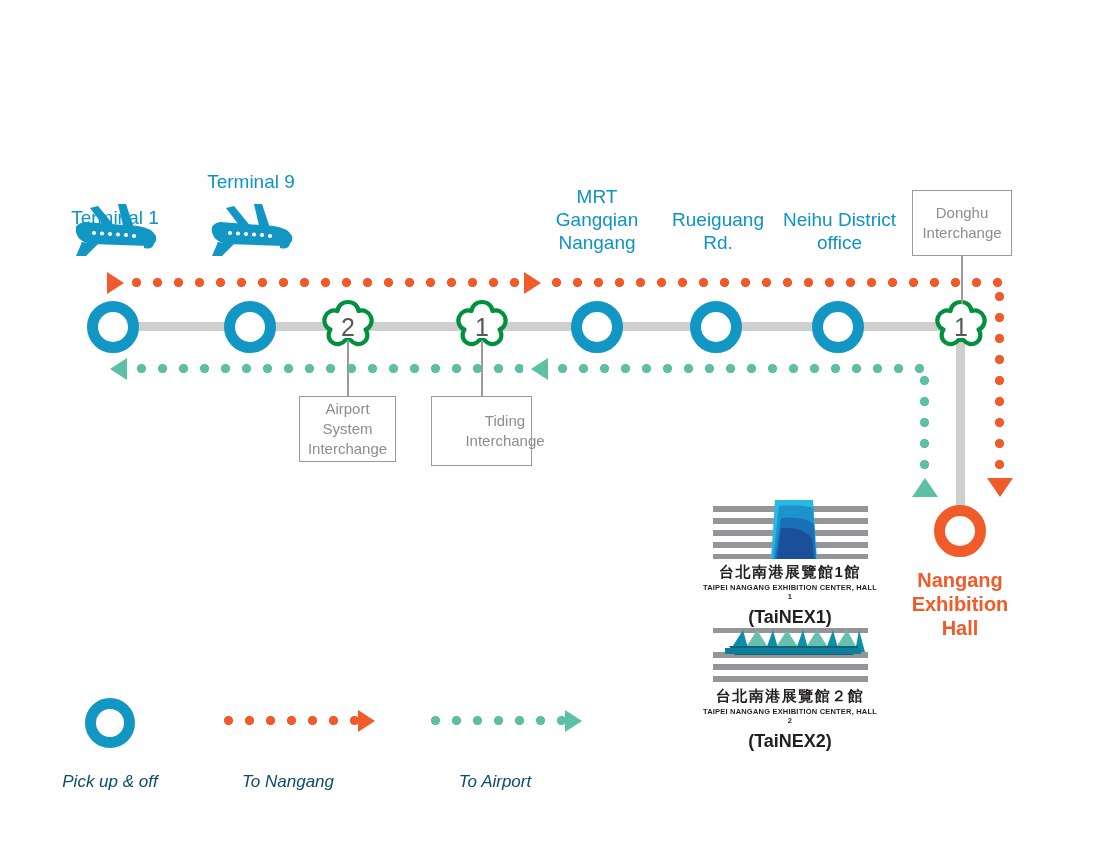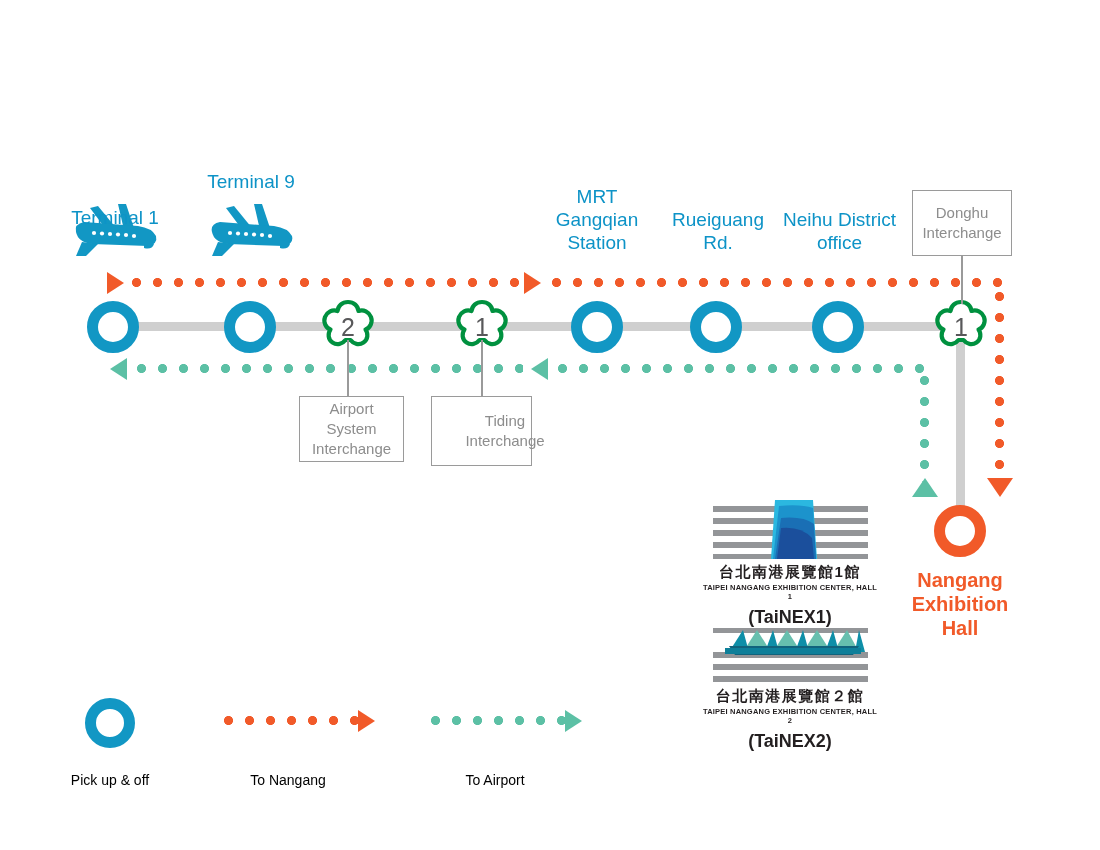--- a/index.html
+++ b/index.html
@@ -86,21 +86,21 @@
   .logo-en{
     text-align:center;color:#231f20;font-size:7.5px;font-weight:bold;
     letter-spacing:.2px;margin-top:1px;
   }
   .logo-ab{
     text-align:center;color:#231f20;font-size:18px;font-weight:bold;margin-top:6px;
   }
 
   
   .legend-text{
-    position:absolute;color:#000000;font-size:14px;text-align:center;width:220px;
+    position:absolute;color:#0c4a6e;font-size:17px;text-align:center;width:220px;font-style:italic;
   }
 </style>
 </head>
 <body>
 
 <div class="canvas">
 
   <div class="road-h" style="left:108px;top:322px;width:252px;"></div>
   <div class="road-h" style="left:340px;top:322px;width:160px;"></div>
   <div class="road-h" style="left:478px;top:322px;width:485px;"></div>
@@ -156,21 +156,21 @@
         <circle cx="54" cy="33" r="2.1"></circle>
           <circle cx="62" cy="34" r="2.1"></circle>
       </g>
     </svg>
   </div>
 
   <div class="stn-label" style="left:45px;top:170px;width:140px;margin-top:36px;">Terminal 1</div>
   <div class="stn-label" style="left:181px;top:170px;width:140px;">Terminal 9</div>
   <div class="stn-label" style="left:527px;top:185px;width:140px;">MRT
 Gangqian
-Station</div>
+Nangang</div>
   <div class="stn-label" style="left:648px;top:208px;width:140px;">Rueiguang
 Rd.</div>
   <div class="stn-label" style="left:762px;top:208px;width:155px;">Neihu District
 office</div>
 
   <div class="ring" style="left:87px;top:301px;width:52px;height:52px;"></div>
   <div class="ring" style="left:224px;top:301px;width:52px;height:52px;"></div>
   <div class="ring" style="left:571px;top:301px;width:52px;height:52px;"></div>
   <div class="ring" style="left:690px;top:301px;width:52px;height:52px;"></div>
   <div class="ring" style="left:812px;top:301px;width:52px;height:52px;"></div>
@@ -199,21 +199,21 @@
     <svg viewBox="0 0 56 56" width="56" height="56">
       <path d="M28 3 C34 3 38 7 38.5 12 C43.5 10 49 13 51 18 C53 23.5 50 29 45.5 30.5
                C48.5 34.5 48 40.5 43.5 43.5 C39 46.5 33.5 45 30.5 41 C28.5 41 27.5 41 25.5 41
                C22.5 45 17 46.5 12.5 43.5 C8 40.5 7.5 34.5 10.5 30.5 C6 29 3 23.5 5 18
                C7 13 12.5 10 17.5 12 C18 7 22 3 28 3 Z" fill="#ffffff" stroke="#00913f" stroke-width="4.2" stroke-linejoin="round"></path>
     </svg>
     <div class="num">1</div>
   </div>
 
   <div class="leader" style="left:347px;top:340px;height:56px;"></div>
-  <div class="box" style="left:299px;top:396px;width:105px;height:66px;">Airport
+  <div class="box" style="left:299px;top:396px;width:97px;height:66px;">Airport
 System
 Interchange</div>
 
   <div class="leader" style="left:481px;top:340px;height:56px;"></div>
   <div class="box" style="left:431px;top:396px;width:101px;height:70px;padding-left:47px;">Tiding
 Interchange</div>
 
   <div class="leader" style="left:961px;top:256px;height:48px;"></div>
   <div class="box" style="left:912px;top:190px;width:100px;height:66px;">Donghu
 Interchange</div>

